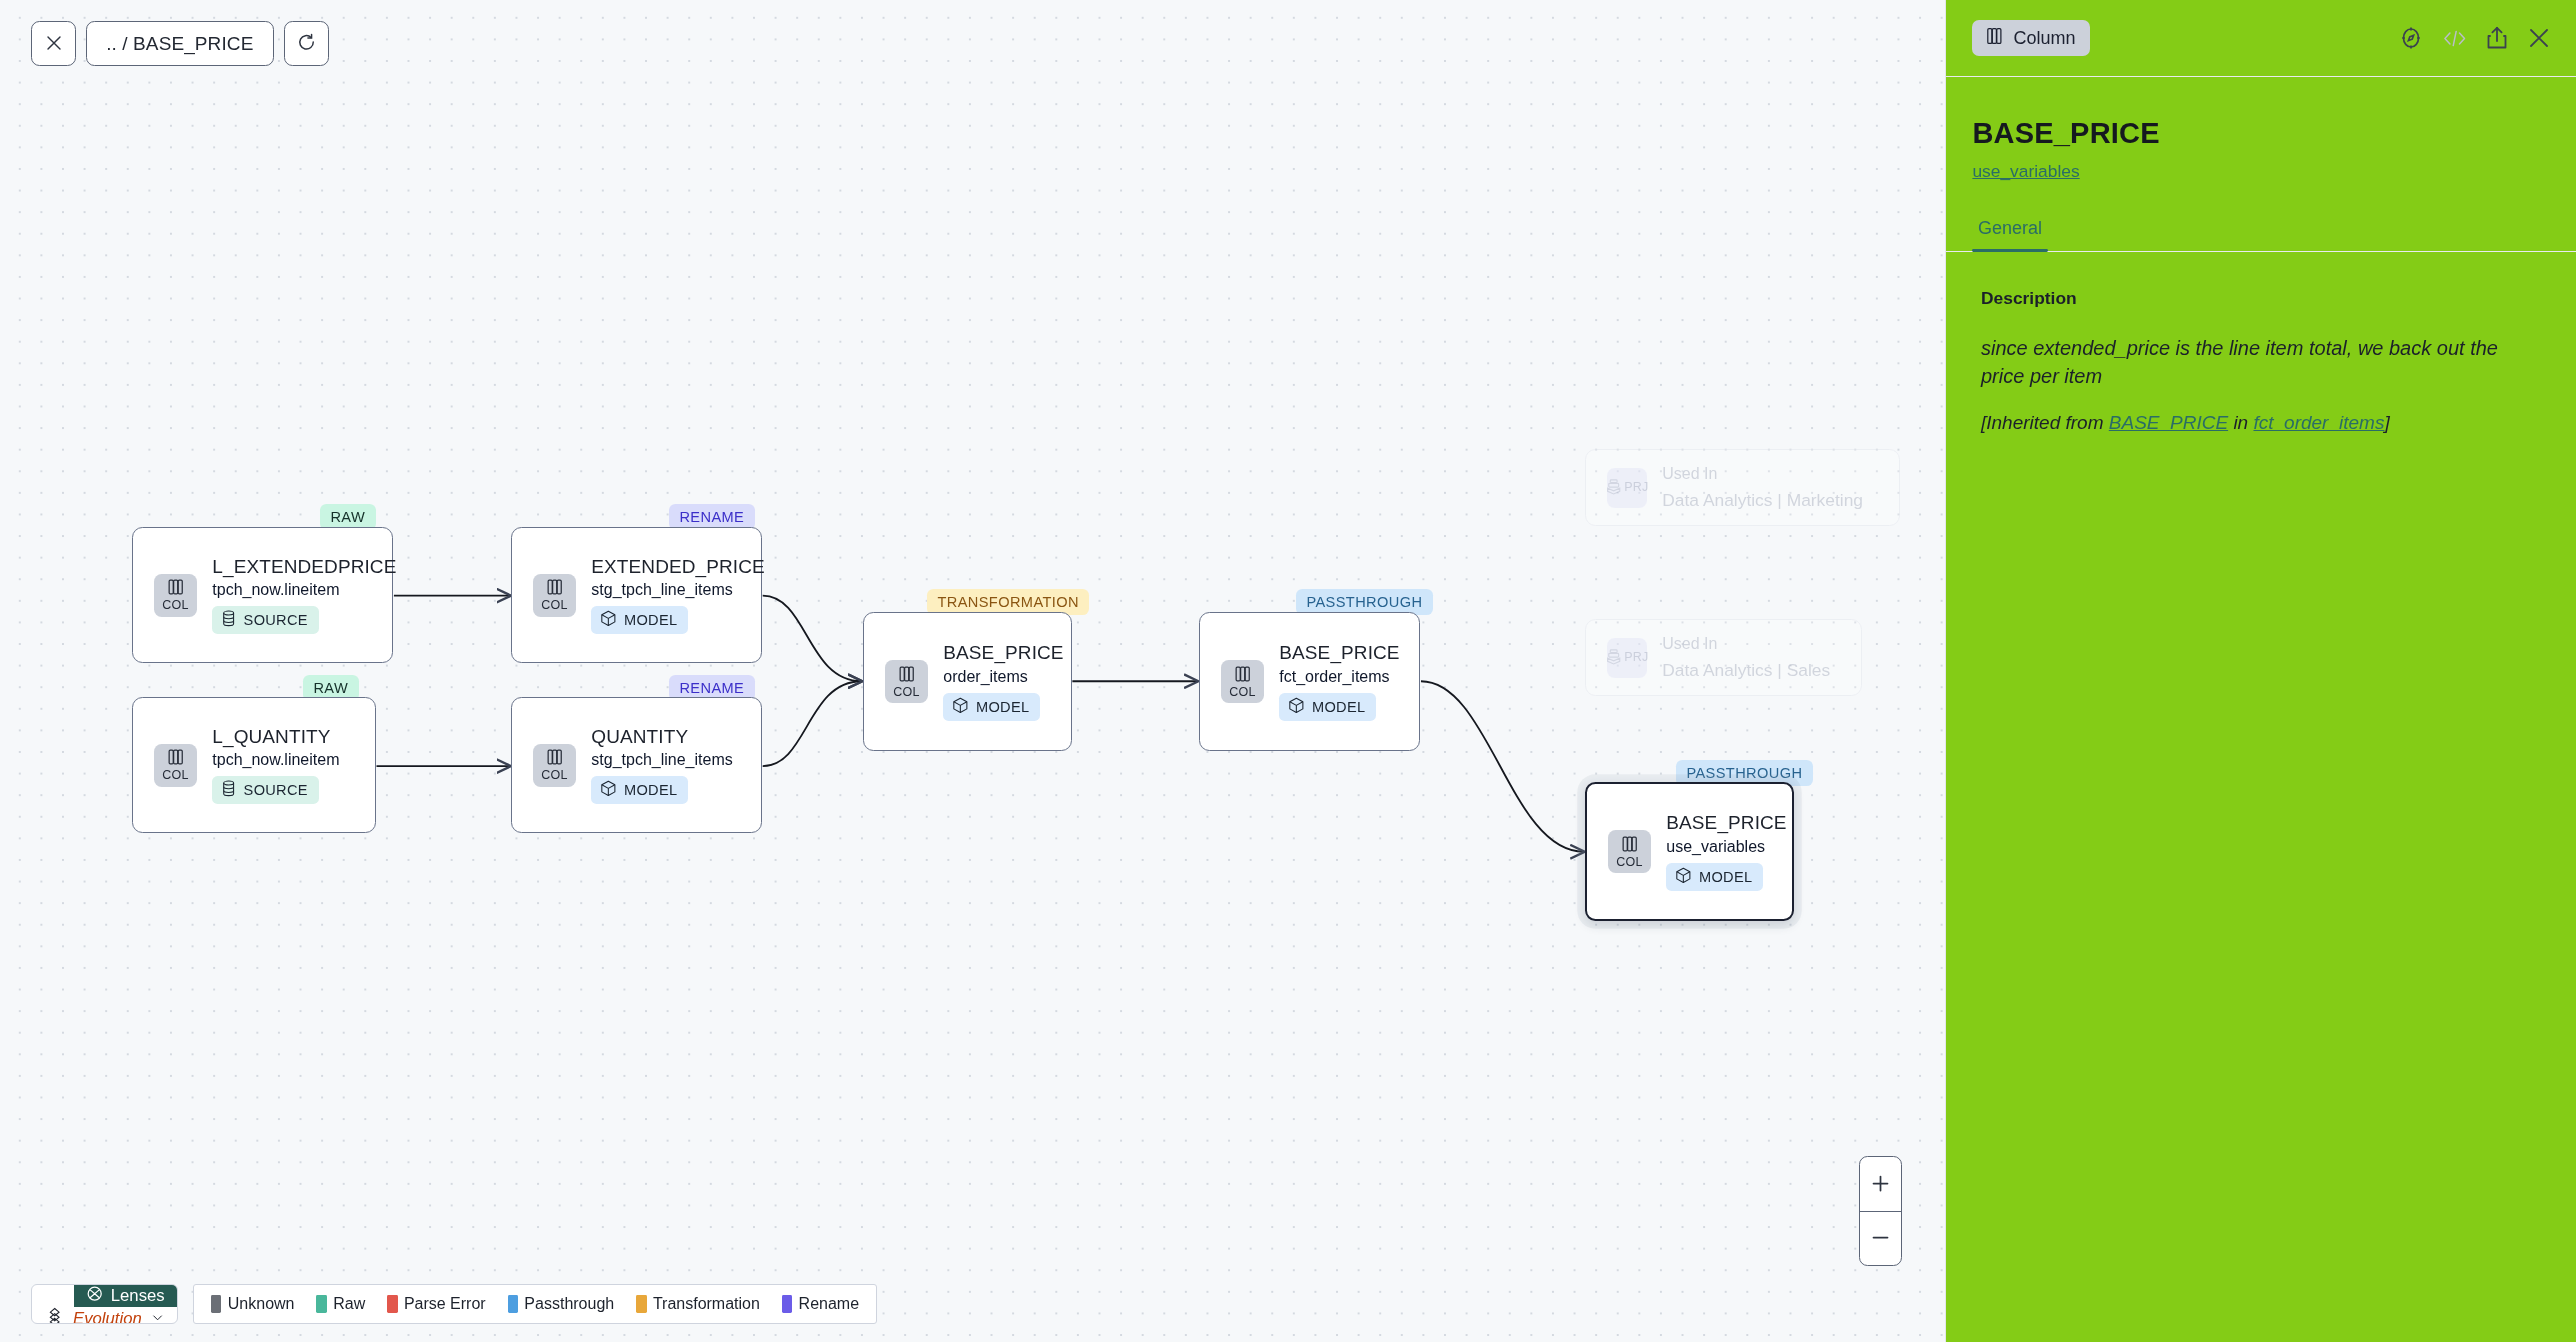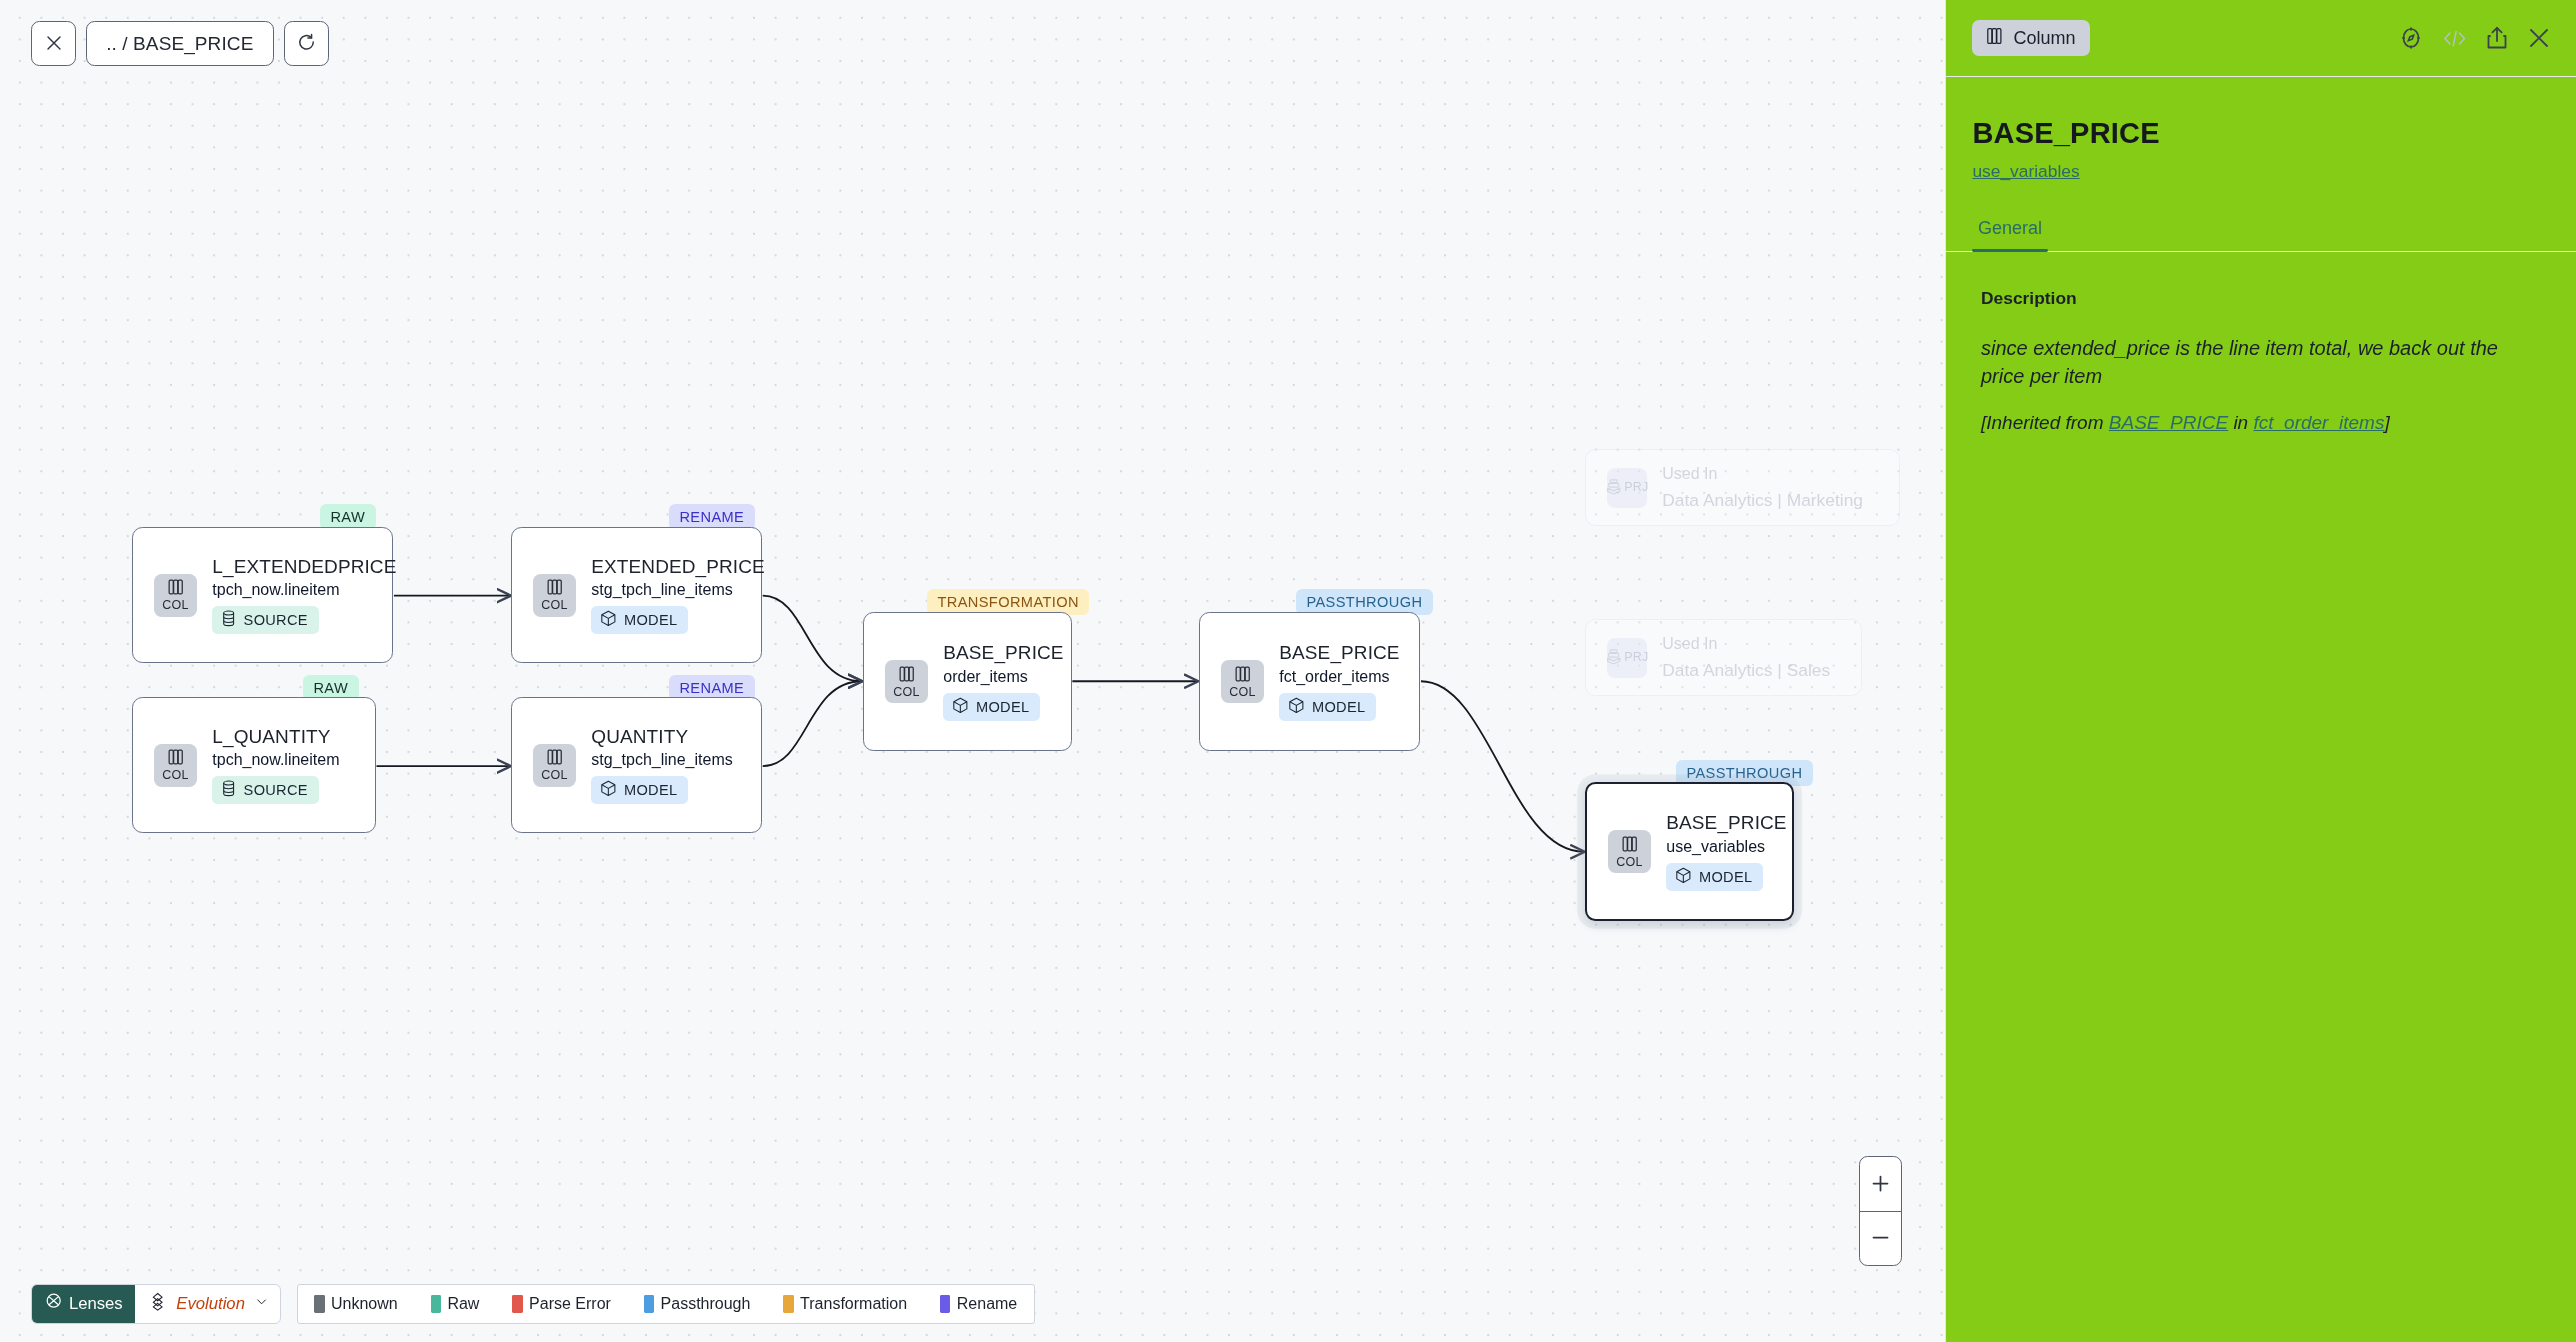--- a/index.html
+++ b/index.html
@@ -78,24 +78,24 @@
     width: 40px; height: 40px; background: #e7e9f8; border-radius: 7.7px;
     display: flex; flex-direction: row; align-items: center; justify-content: center; gap: 1.4px; flex: 0 0 auto;
   }
   .prj-badge .cb-txt { font-size: 12.5px; color: #a9afc4; letter-spacing: 0.3px; line-height: 1; }
   .ghost-body { display: flex; flex-direction: column; gap: 7px; }
   .ghost-l1 { font-size: 16px; color: #b4bac7; }
   .ghost-l2 { font-size: 17.4px; color: #b4bac7; white-space: nowrap; }
 
   
   #bottom-bar { position: absolute; left: 31px; bottom: 19.5px; display: flex; align-items: center; gap: 15.3px; z-index: 40; }
-  #lenses-group { display: flex; align-items: flex-end; border-radius: 6px; overflow: hidden; border: 1px solid #cfd4de; background: #fff; height: 40px; }
+  #lenses-group { display: flex; align-items: flex-end; border-radius: 6px; overflow: hidden; border: 1px solid #cfd4de; background: #fff; height: 40px; flex-direction: column; }
   #lenses-btn { background: #265a52; color: #fff; height: 100%; display: flex; align-items: center; gap: 7px; padding: 0 12.5px; font-size: 16.7px; cursor: pointer; }
   #evolution-btn { height: 100%; display: flex; align-items: center; gap: 9.7px; padding: 0 12.5px 0 14px; font-size: 16.7px; color: #c2410c; cursor: pointer; font-style: italic; }
-  #legend { display: flex; align-items: center; gap: 33px; background: #fff; border: 1px solid #cfd4de; border-radius: 3px; height: 40px; padding: 0 16.7px; }
+  #legend { display: flex; align-items: center; gap: 22px; background: #fff; border: 1px solid #cfd4de; border-radius: 3px; height: 40px; padding: 0 16.7px; }
   .legend-item { display: flex; align-items: center; gap: 6.3px; font-size: 16px; color: #1d222c; white-space: nowrap; }
   .swatch { width: 10.4px; height: 18px; border-radius: 1.4px; flex: 0 0 auto; }
 
   
   #zoom-ctrls {
     position: absolute; right: 43px; bottom: 77px; width: 43px;
     background: #fff; border: 1.1px solid #5c6577; border-radius: 8.4px; overflow: hidden; z-index: 40;
   }
   .zoom-btn { height: 54px; display: flex; align-items: center; justify-content: center; cursor: pointer; color: #2e3440; }
   #zoom-out-btn { border-top: 1.1px solid #5c6577; }

